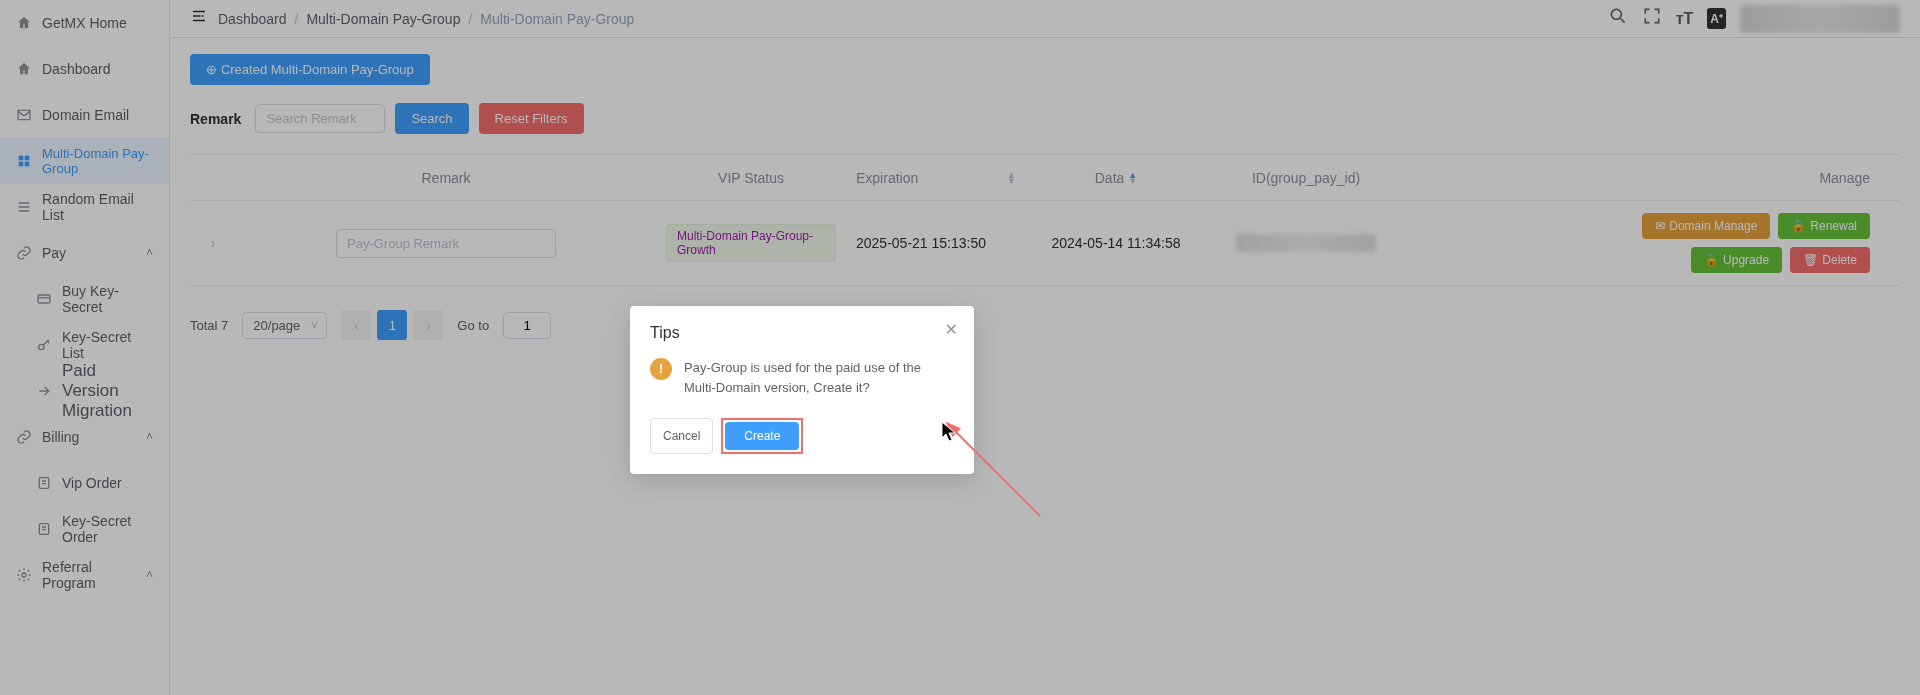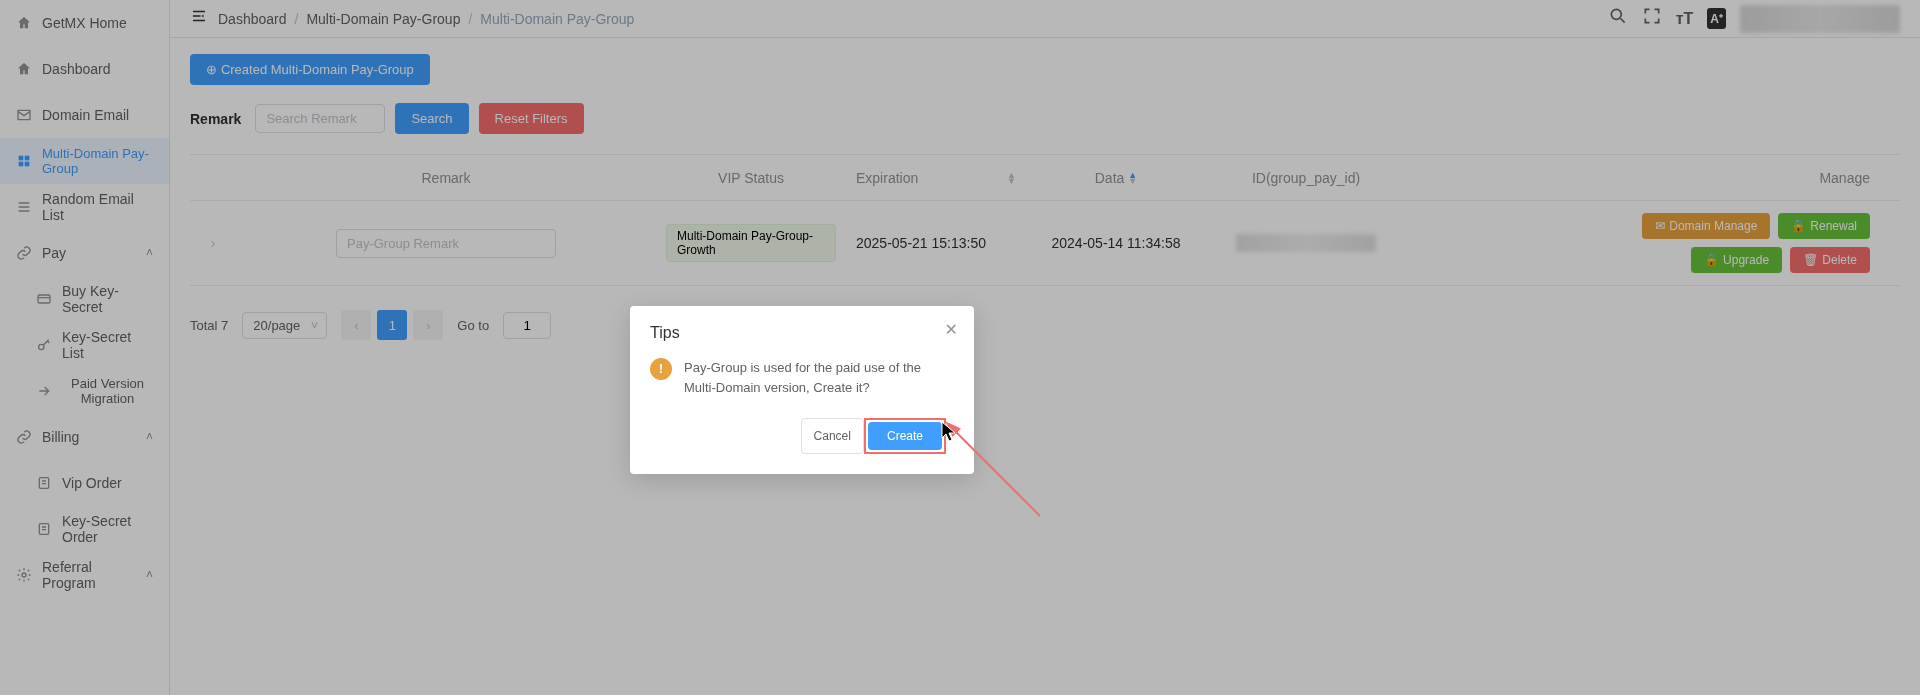--- a/index.html
+++ b/index.html
@@ -42,37 +42,37 @@
   .cell { padding: 0 10px; display: flex; align-items: center; }
   .col-exp-row { width: 46px; justify-content: center; color: #c0c4cc; cursor: pointer; }
   .col-remark { width: 420px; justify-content: center; }
   .col-vip    { width: 190px; justify-content: center; }
   .col-expire { width: 180px; justify-content: space-between; }
   .col-data   { width: 180px; justify-content: center; }
   .col-id     { width: 200px; justify-content: center; }
   .col-manage { flex: 1; justify-content: flex-end; padding-right: 30px; }
   .sort-icons { display: inline-flex; flex-direction: column; margin-left: 4px; line-height: 6px; font-size: 9px; color: #c0c4cc; }
   .sort-icons .asc { color: #409EFF; }
-  .tag-green { background: #f0f9eb; border: 1px solid #E1F3D8; color: #000000; padding: 4px 10px; border-radius: 4px; font-size: 12px; }
+  .tag-green { background: #f0f9eb; border: 1px solid #E1F3D8; color: #a21caf; padding: 4px 10px; border-radius: 4px; font-size: 12px; }
   .id-blur { width: 140px; height: 18px; background: linear-gradient(90deg,#e0e0e0,#efefef,#e0e0e0); filter: blur(2px); border-radius: 2px; }
   .manage-wrap { display: flex; flex-wrap: wrap; gap: 8px; justify-content: flex-end; max-width: 320px; }
   
   .pagination { display: flex; align-items: center; gap: 14px; margin-top: 24px; color: #606266; font-size: 13px; }
   .pg-select { border: 1px solid #dcdfe6; border-radius: 4px; padding: 5px 26px 5px 10px; color: #606266; background: #fff; position: relative; }
   .pg-btn { width: 30px; height: 30px; display: inline-flex; align-items: center; justify-content: center; border-radius: 3px; cursor: pointer; background: #f4f4f5; color: #c0c4cc; }
   .pg-btn.active { background: #409EFF; color: #fff; }
   .go-input { width: 48px; border: 1px solid #dcdfe6; border-radius: 4px; padding: 5px; text-align: center; }
   
   .overlay { position: absolute; inset: 0; background: rgba(0,0,0,0.28); }
   .dialog { position: absolute; left: 612px; top: 306px; width: 344px; background: #fff; border-radius: 4px; box-shadow: 0 6px 24px rgba(0,0,0,0.15); padding: 18px 28px 20px 20px; margin-left: 18px; }
   .dialog-title { font-size: 16px; color: #303133; }
   .dialog-close { position: absolute; top: 14px; right: 16px; color: #909399; cursor: pointer; font-size: 16px; }
   .dialog-body { display: flex; gap: 12px; margin-top: 16px; color: #606266; font-size: 13px; line-height: 1.55; }
   .warn-icon { width: 22px; height: 22px; border-radius: 50%; background: #E6A23C; color: #fff; display: flex; align-items: center; justify-content: center; font-weight: bold; flex-shrink: 0; }
-  .dialog-footer { display: flex; justify-content: flex-end; margin-top: 20px; }
+  .dialog-footer { display: flex; justify-content: flex-start; gap: 8px; margin-top: 20px; }
   .highlight-box { border: 2px solid #F56C6C; border-radius: 0; padding: 2px; }
   
   .arrow-svg { position: absolute; left: 940px; top: 416px; pointer-events: none; }
   .cursor-svg { position: absolute; left: 940px; top: 420px; pointer-events: none; }
   
   svg.ic { width: 16px; height: 16px; fill: currentColor; }
 </style>
 </head>
 <body>
 
@@ -149,21 +149,21 @@
             </svg>
           </span>
         <span>Key-Secret List</span>
       </div>
       <div class="side-item">
         <span class="icon">
             <svg class="ic" viewBox="0 0 24 24">
               <path d="M5 12h14M13 6l6 6-6 6" fill="none" stroke="currentColor" stroke-width="2"></path>
             </svg>
           </span>
-        <span style="font-size:13px;text-align:center;">Paid Version Migration</span>
+        <span style="font-size:17px;">Paid Version Migration</span>
       </div>
     </div>
     <div class="side-item">
       <span class="icon">
           <svg class="ic" viewBox="0 0 24 24">
             <path d="M10 14a5 5 0 007 0l3-3a5 5 0 00-7-7l-1 1M14 10a5 5 0 00-7 0l-3 3a5 5 0 007 7l1-1" fill="none" stroke="currentColor" stroke-width="2"></path>
           </svg>
         </span>
       <span>Billing</span>
       <span class="chev">˄</span>

